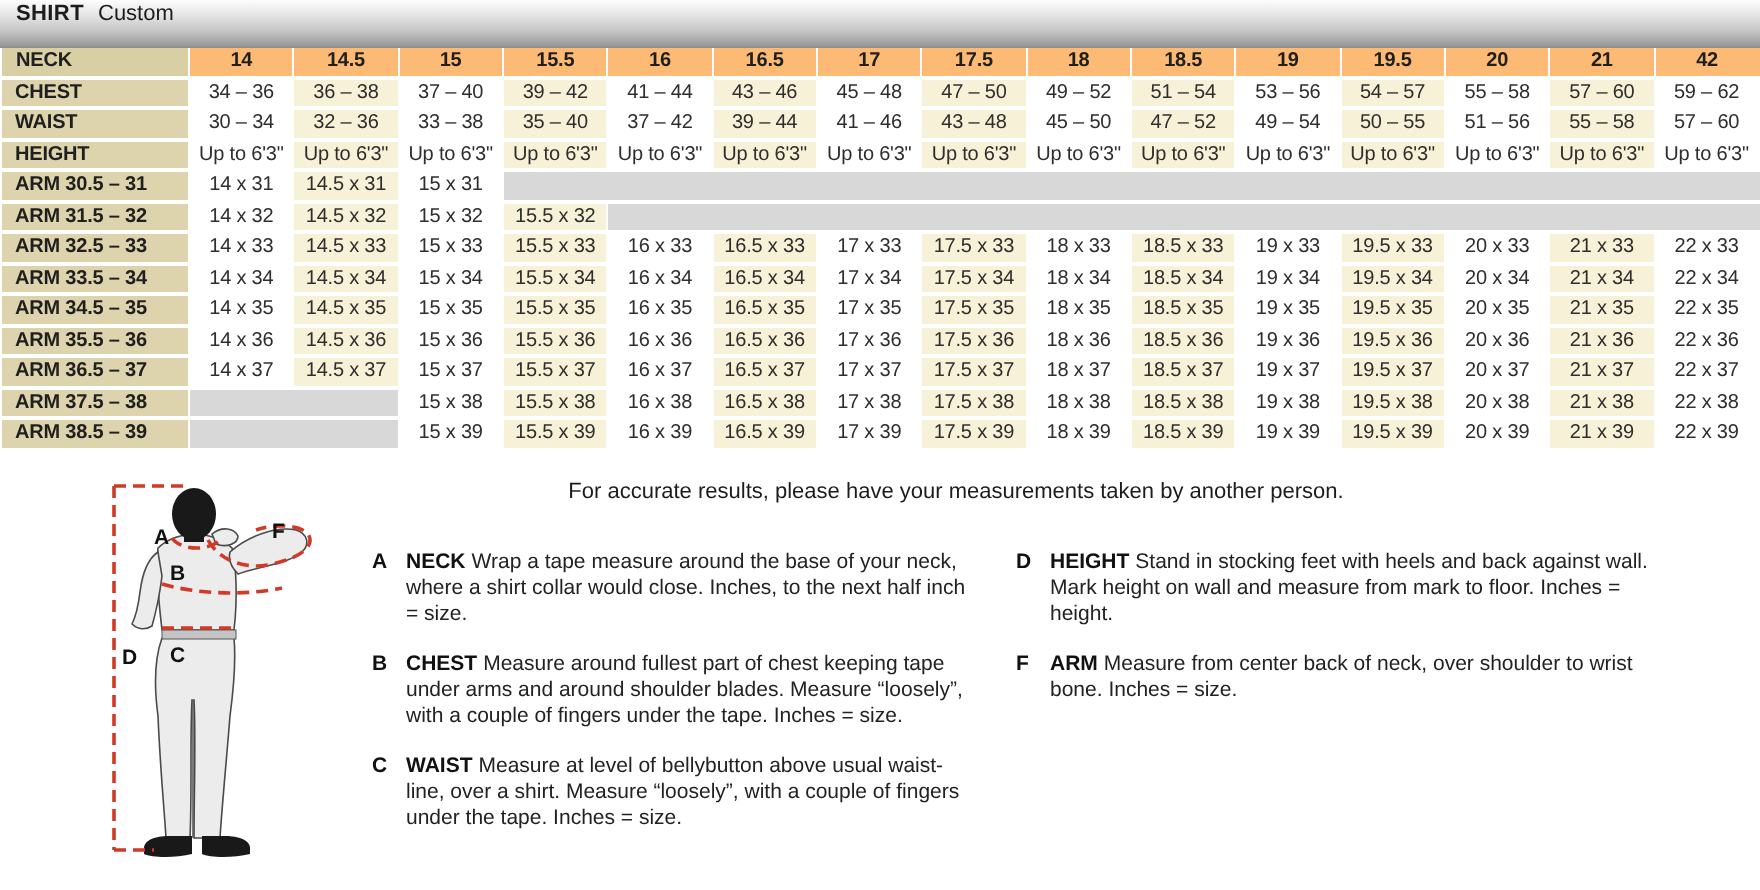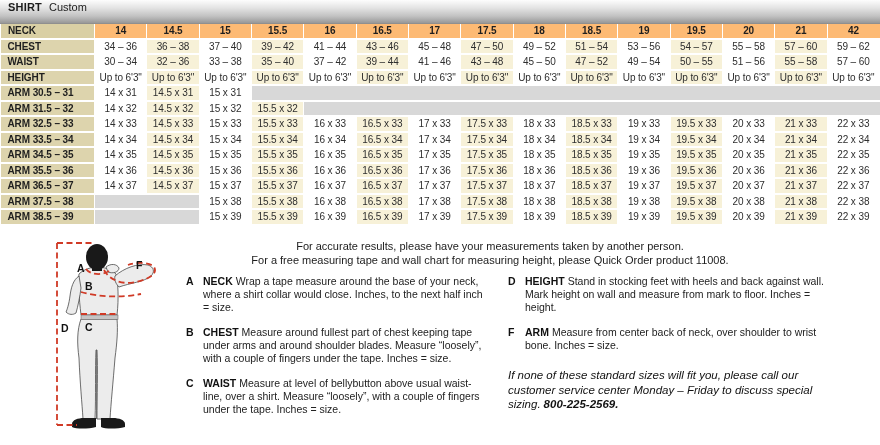--- a/index.html
+++ b/index.html
@@ -28,21 +28,21 @@
     border-bottom:2px solid #fff;border-left:1px solid #fff;text-align:center;}
   thead th.lbl{background:#d9cfa4;}
   td.c{
     text-align:center;background:#fff;color:#2e2e2e;
     border-bottom:2px solid #fff;border-left:1px solid #fff;border-right:1px solid #fff;
   }
   td.c.cream{background:#f7f1d8;}
   td.c.empty{background:#d8d8d8;border-left:none;border-right:none;}
   
   .intro{
-    position:absolute;left:182px;top:240px;width:616px;text-align:center;
+    position:absolute;left:170px;top:240px;width:616px;text-align:center;
     font-size:11px;line-height:13.5px;color:#1c1c1c;
   }
   .figure{position:absolute;left:0;top:238px;}
   .col{position:absolute;top:275px;font-size:10.5px;line-height:13px;color:#222;}
   .col-left{left:186px;width:300px;}
   .col-right{left:508px;width:336px;}
   .item{display:flex;gap:6px;margin-bottom:12px;}
   .item .letter{flex:none;width:11px;font-weight:bold;color:#111;}
   .item .term{font-weight:bold;margin-right:3px;color:#111;}
   .service{
@@ -333,21 +333,20 @@
     <text x="77" y="34">A</text>
     <text x="85" y="52">B</text>
     <text x="85" y="93">C</text>
     <text x="61" y="94">D</text>
     <text x="136" y="31">F</text>
   </svg>
 </div>
 
 <div class="intro">
   <div>For accurate results, please have your measurements taken by another person.</div>
-  <div>For a free measuring tape and wall chart for measuring height, please Quick Order product 11008.</div>
 </div>
 
 <div class="col col-left">
     <div class="item">
       <span class="letter">A</span>
       <div><span class="term">NECK</span><span>Wrap a tape measure around the base of your neck, where a shirt collar would close. Inches, to the next half inch = size.</span></div>
     </div>
     <div class="item">
       <span class="letter">B</span>
       <div><span class="term">CHEST</span><span>Measure around fullest part of chest keeping tape under arms and around shoulder blades. Measure “loosely”, with a couple of fingers under the tape. Inches = size.</span></div>
@@ -361,16 +360,13 @@
   <div class="items">
       <div class="item">
         <span class="letter">D</span>
         <div><span class="term">HEIGHT</span><span>Stand in stocking feet with heels and back against wall. Mark height on wall and measure from mark to floor. Inches = height.</span></div>
       </div>
       <div class="item">
         <span class="letter">F</span>
         <div><span class="term">ARM</span><span>Measure from center back of neck, over shoulder to wrist bone. Inches = size.</span></div>
       </div>
     </div>
-  <div class="service">
-    <span>If none of these standard sizes will fit you, please call our customer service center Monday – Friday to discuss special sizing.</span><span class="phone">800-225-2569.</span>
-  </div>
 </div>
 
 </body></html>

